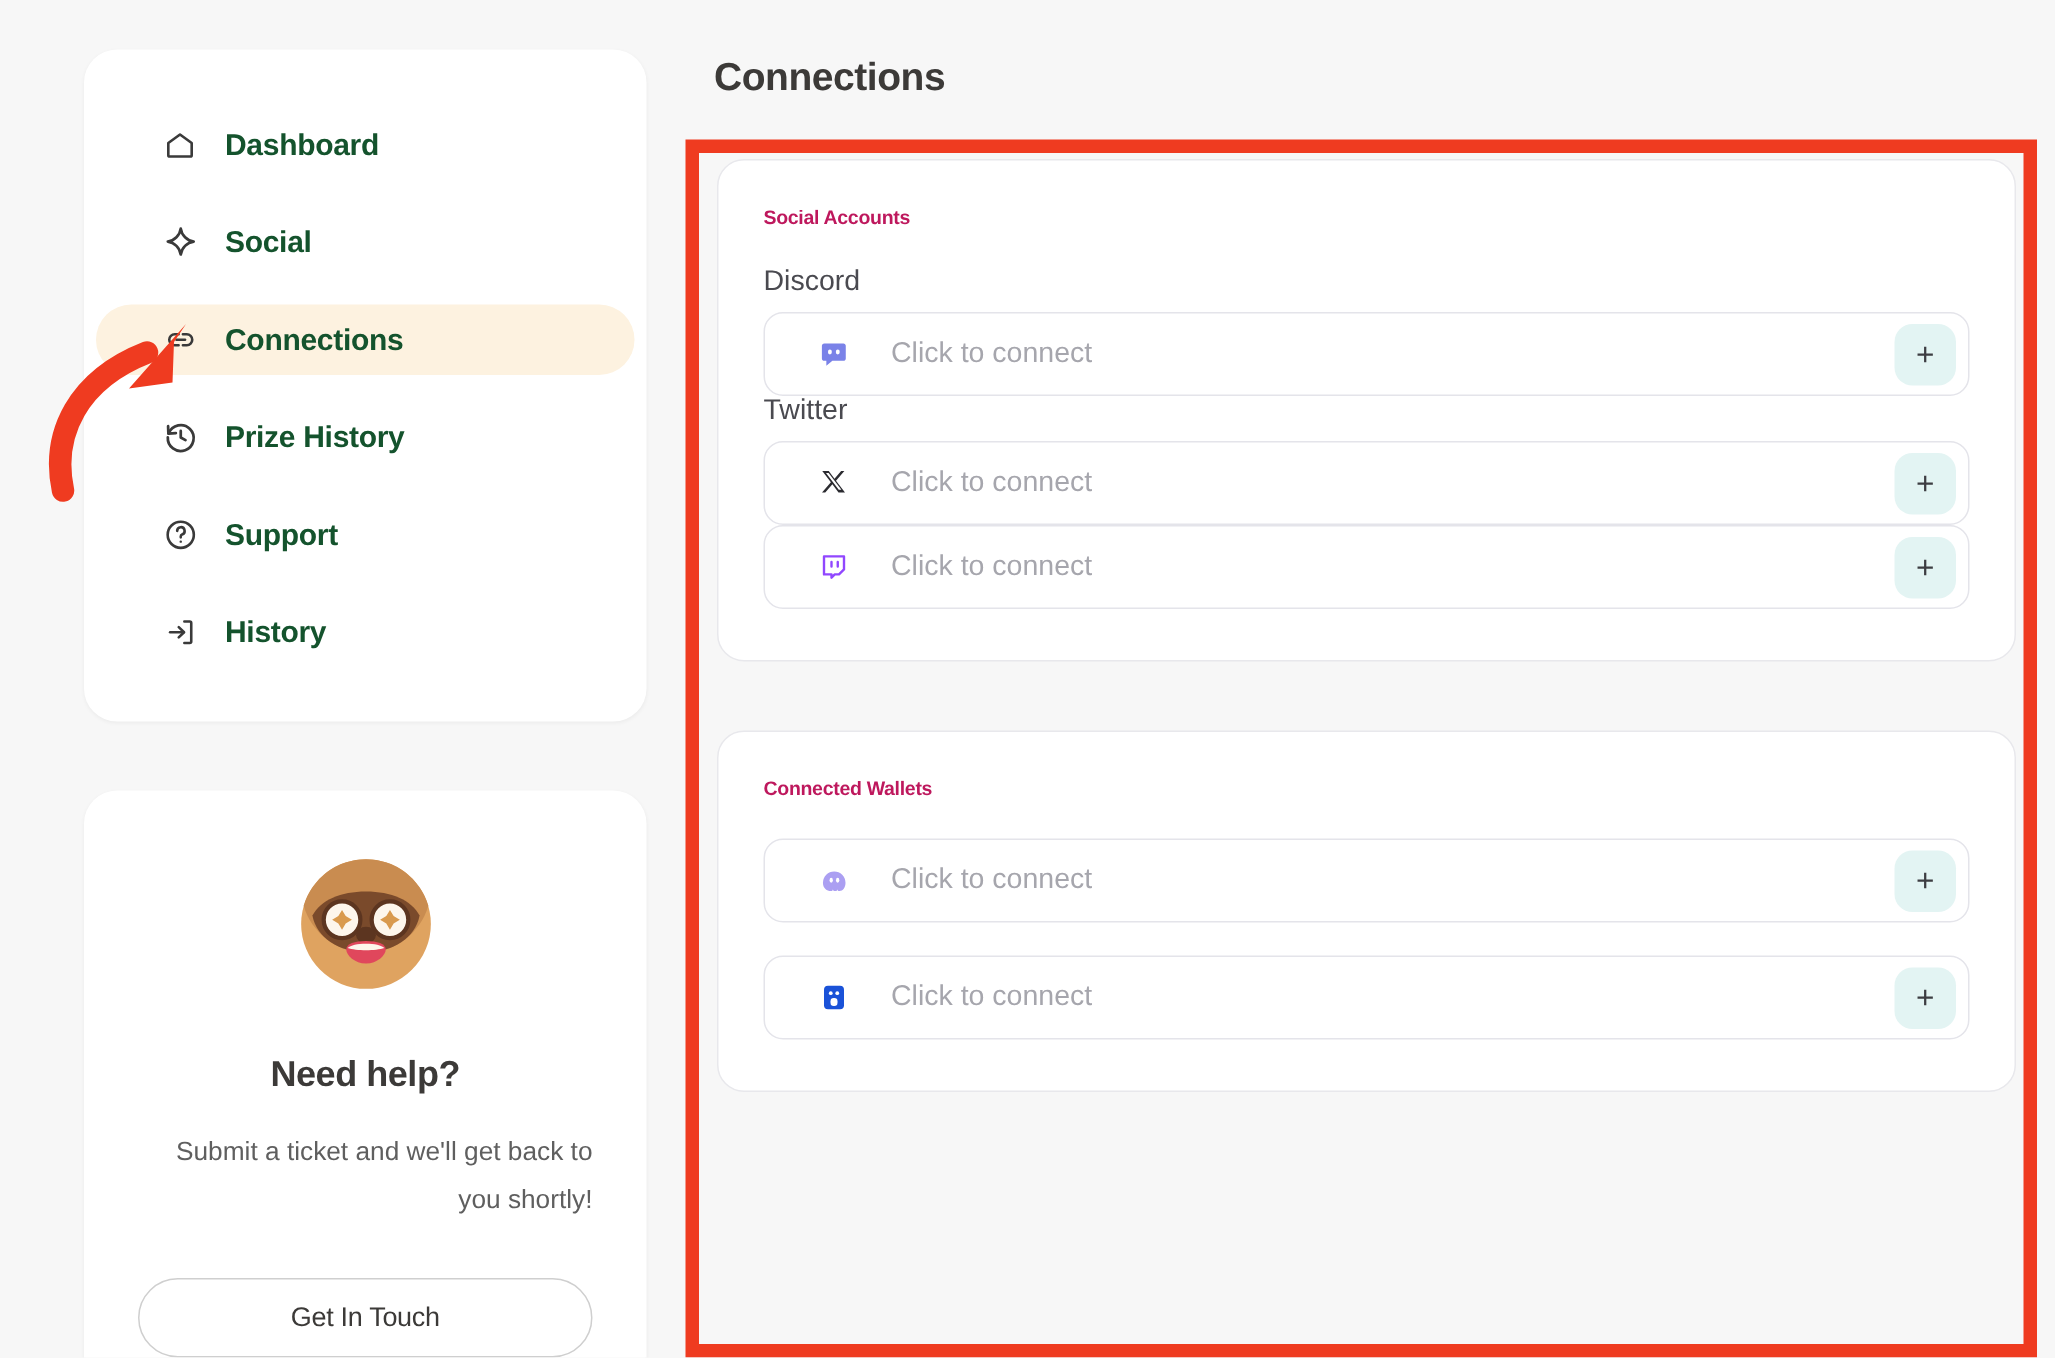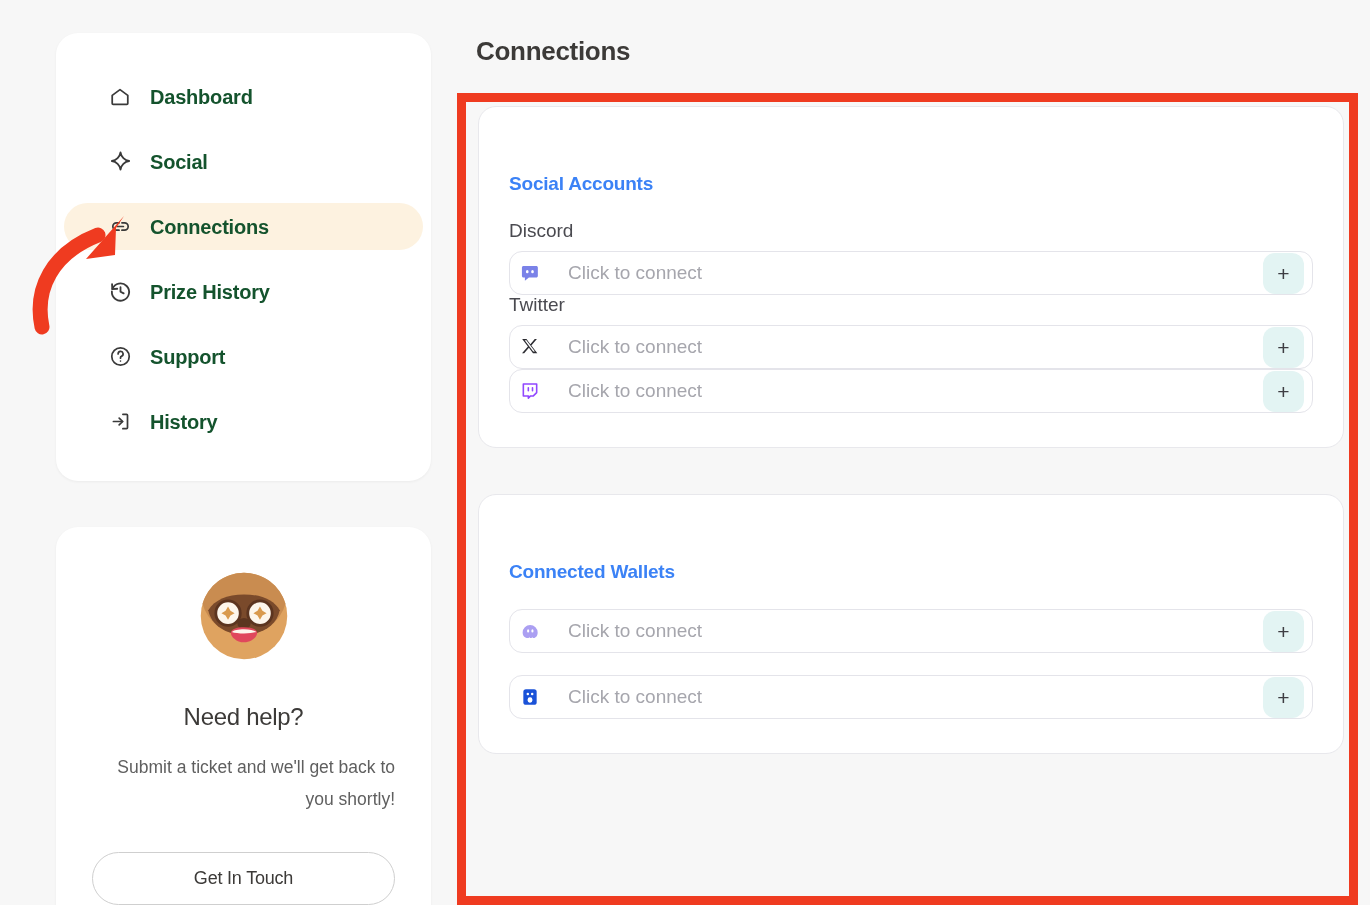--- a/index.html
+++ b/index.html
@@ -64,21 +64,21 @@
     margin-top: 46px;
     background: #ffffff;
     border-radius: 22px;
     padding: 42px 36px 40px 36px;
     text-align: center;
     box-shadow: 0 1px 3px rgba(0,0,0,0.05);
   }
   .mascot { width: 94px; height: 94px; margin: 0 auto 22px auto; display:block; }
   .help-title {
     font-size: 24px;
-    font-weight: 400;
+    font-weight: 700;
     color: #3c3a38;
     margin-bottom: 20px;
     letter-spacing: -0.3px;
     margin-top: 40px;
   }
   .help-text {
     font-size: 17.5px;
     line-height: 1.85;
     color: #5f5f5f;
     margin-bottom: 36px;
@@ -128,42 +128,41 @@
 
   .section-card {
     background: #ffffff;
     border: 1px solid #e8e8ec;
     border-radius: 18px;
     padding: 30px 30px 34px 30px;
     width: 866px;
   }
   .section-card + .section-card { margin-top: 46px; }
   .section-title {
-    font-size: 19px;
+    font-size: 13px;
     font-weight: 700;
-    color: #3b82f6;
+    color: #be185d;
     margin-bottom: 26px;
     letter-spacing: -0.2px;
-    margin-top: 36px;
   }
 
   .field-label {
     font-size: 19px;
     color: #4a4a50;
     margin-bottom: 11px;
     line-height: 1;
   }
   .field-row {
     display: flex;
     align-items: center;
-    height: 44px;
+    height: 56px;
     border: 1px solid #e4e4ea;
     border-radius: 13px;
     background: #fff;
-    padding: 0 8px 0 8px;
+    padding: 0 8px 0 34px;
     margin-bottom: 23px;
     cursor: pointer;
   }
   .field-row:last-child { margin-bottom: 0; }
   .field-icon {
     width: 24px; height: 24px;
     display: flex; align-items: center; justify-content: center;
     flex: 0 0 24px;
   }
   .field-icon svg { display:block; }

